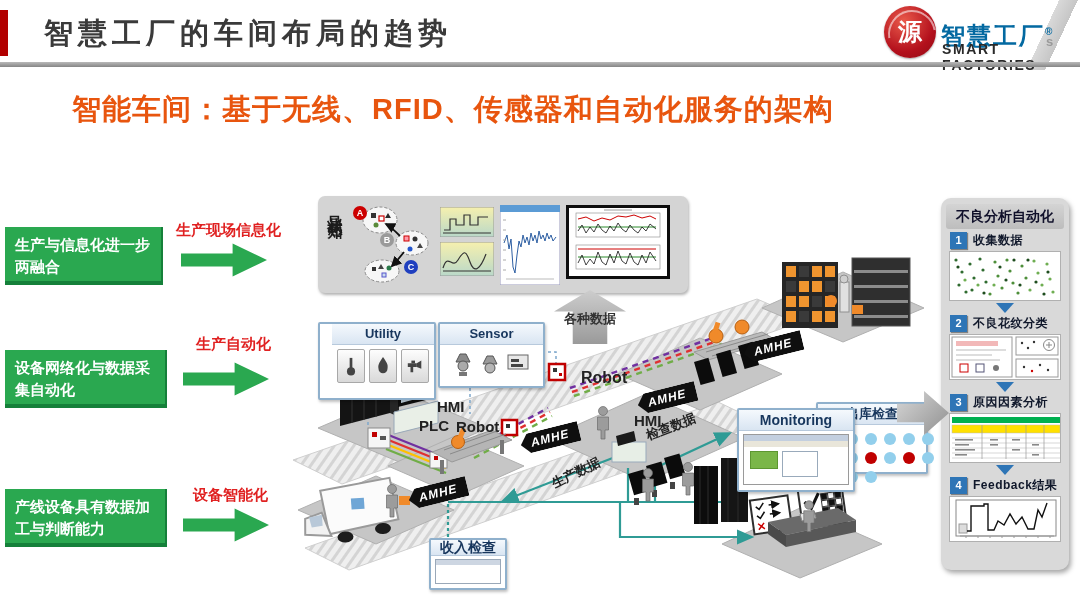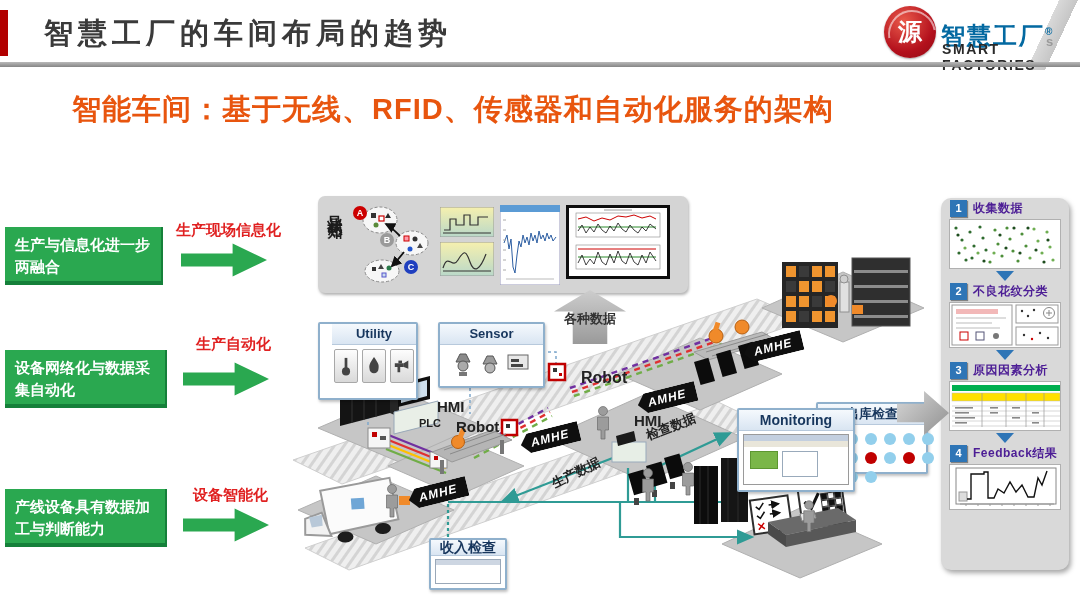--- a/index.html
+++ b/index.html
@@ -86,21 +86,21 @@
 
   
   #right-panel{left:941px;top:198px;width:128px;height:372px;background:#d9d9d9;border-radius:10px;
      box-shadow:2px 3px 5px rgba(0,0,0,.35);z-index:5;}
   #rp-header{margin:6px 5px 3px;height:25px;background:linear-gradient(#d4d4d4,#bdbdbd);
      border-radius:3px;text-align:center;font-weight:bold;font-size:14px;line-height:25px;color:#10102a;}
   .step{margin:0 7px;}
   .step-hd{display:flex;gap:6px;align-items:center;margin:2px 0 2px 2px;}
   .num{width:17px;height:17px;background:#2e75b6;color:#fff;font-weight:bold;font-size:11px;
      text-align:center;line-height:17px;box-shadow:1px 1px 1px rgba(0,0,0,.4);flex:0 0 auto;}
-  .step-label{font-weight:bold;font-size:12px;color:#4c1d95;letter-spacing:.5px;}
+  .step-label{font-weight:bold;font-size:12px;color:#0f172a;letter-spacing:.5px;}
   .step-img{background:#fff;border:1px solid #b0b0b0;margin:0 1px;overflow:hidden;}
   .darr{width:0;height:0;border-left:9px solid transparent;border-right:9px solid transparent;
      border-top:10px solid #2e75b6;margin:2px auto;}
 
   svg{display:block;}
   #scene{left:0;top:0;z-index:1;pointer-events:none;}
   .ov{z-index:4;}
 </style>
 </head>
 <body>
@@ -406,21 +406,21 @@
   <path d="M12,44 L90,44" stroke="#c00"></path>
   <path d="M12,52 L90,52" stroke="#2a8a2a"></path>
   <polyline points="12,58 16,50 20,60 24,54 28,59 32,47 36,57 40,60 44,49 48,58 52,46 56,56 60,59 64,48 68,57 72,60 76,50 80,58 84,47 90,56" stroke="#111" stroke-width=".8" fill="none"></polyline>
   <path d="M38,5 h28" stroke="#999"></path>
     </svg>
 </div>
 
 <div class="abs ov" id="various-arrow"></div>
 <div class="abs ov" id="various-label">各种数据</div>
 
-<div class="abs ov pbox" style="left:318px;top:322px;width:100px;height:78px;padding-left:12px;">
+<div class="abs ov pbox" style="left:318px;top:322px;width:118px;height:78px;padding-left:12px;">
   <div class="hd">Utility</div>
   <div class="bd" style="display:flex;justify-content:center;">
     <span class="tile">
         <svg width="18" height="24" viewBox="0 0 20 24">
           <line x1="10" y1="3" x2="10" y2="15" stroke="#444" stroke-width="3"></line>
           <circle cx="10" cy="18" r="4.5" fill="#444"></circle>
         </svg>
       </span>
     <span class="tile">
         <svg width="18" height="24" viewBox="0 0 20 24">
@@ -451,21 +451,21 @@
       </svg>
     <svg width="26" height="28" viewBox="0 0 26 28">
         <rect x="2" y="5" width="20" height="14" fill="#e8e8e8" stroke="#666"></rect>
         <rect x="5" y="9" width="8" height="3" fill="#444"></rect>
         <rect x="5" y="14" width="12" height="3" fill="#444"></rect>
       </svg>
   </div>
 </div>
 
 <span class="abs ov dlabel" style="left:437px;top:398px;font-size:15px;">HMI</span>
-<span class="abs ov dlabel" style="left:419px;top:417px;font-size:11px;">PLC</span>
+<span class="abs ov dlabel" style="left:419px;top:417px;font-size:15px;">PLC</span>
 <span class="abs ov dlabel" style="left:456px;top:418px;font-size:15px;">Robot</span>
 <span class="abs ov dlabel" style="left:581px;top:369px;font-size:16px;">Robot</span>
 <span class="abs ov dlabel" style="left:634px;top:412px;font-size:15px;">HMI</span>
 
 <div class="abs ov amhe" style="left:743px;top:337px;">AMHE</div>
 <div class="abs ov amhe" style="left:637px;top:388px;">AMHE</div>
 <div class="abs ov amhe" style="left:520px;top:428px;">AMHE</div>
 <div class="abs ov amhe" style="left:408px;top:483px;">AMHE</div>
 
 <span class="abs ov dlabel" style="left:645px;top:418px;font-size:13px;transform:rotate(-21deg);">检查数据</span>
@@ -502,20 +502,21 @@
 <div class="abs ov pbox" style="left:429px;top:538px;width:78px;height:52px;">
   <div class="hd" style="height:15px;line-height:15px;font-size:14px;">收入检查</div>
   <div class="bd" style="height:31px;">
       <div class="form-shot"></div>
     </div>
 </div>
 
 <div class="abs" id="to-panel-arrow"></div>
 
 <div class="abs" id="right-panel">
+  <div id="rp-header">不良分析自动化</div>
 
   <div class="step">
     <div class="step-hd">
       <span class="num">1</span>
       <span class="step-label">收集数据</span>
     </div>
     <div class="step-img" style="height:48px;">
       <svg width="112" height="48" viewBox="0 0 112 48">
         <g fill="#2f6b2f">
             <circle cx="6" cy="8" r="1.6"></circle>

